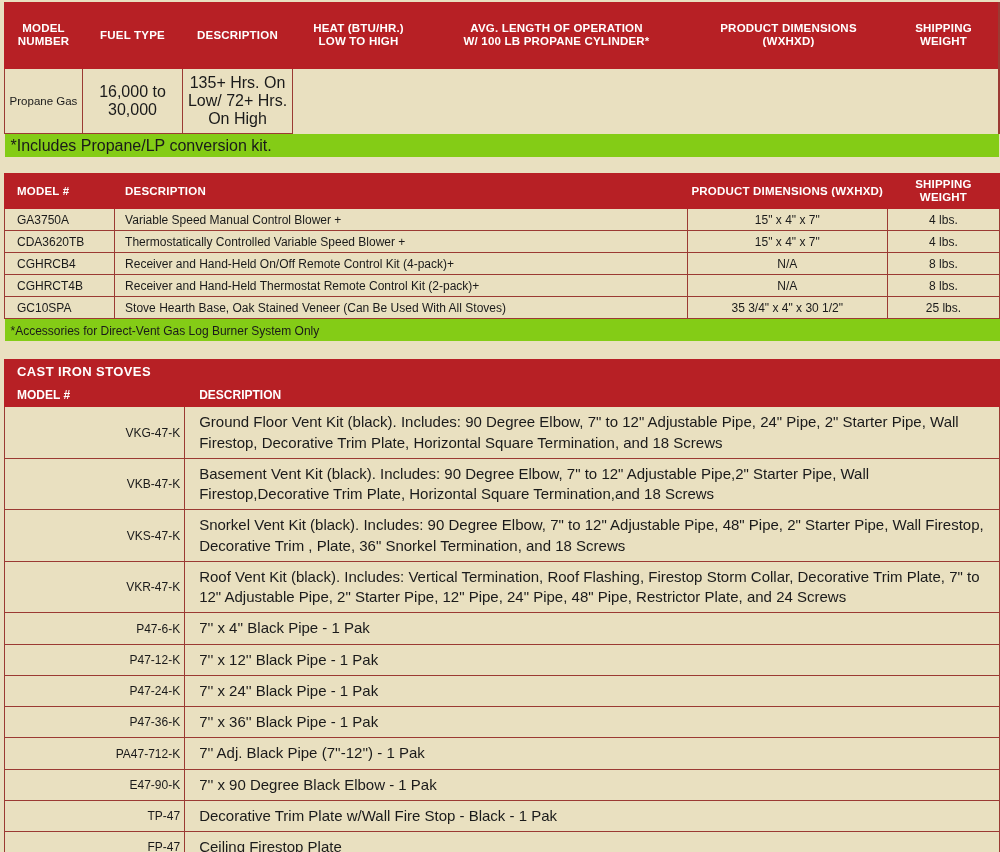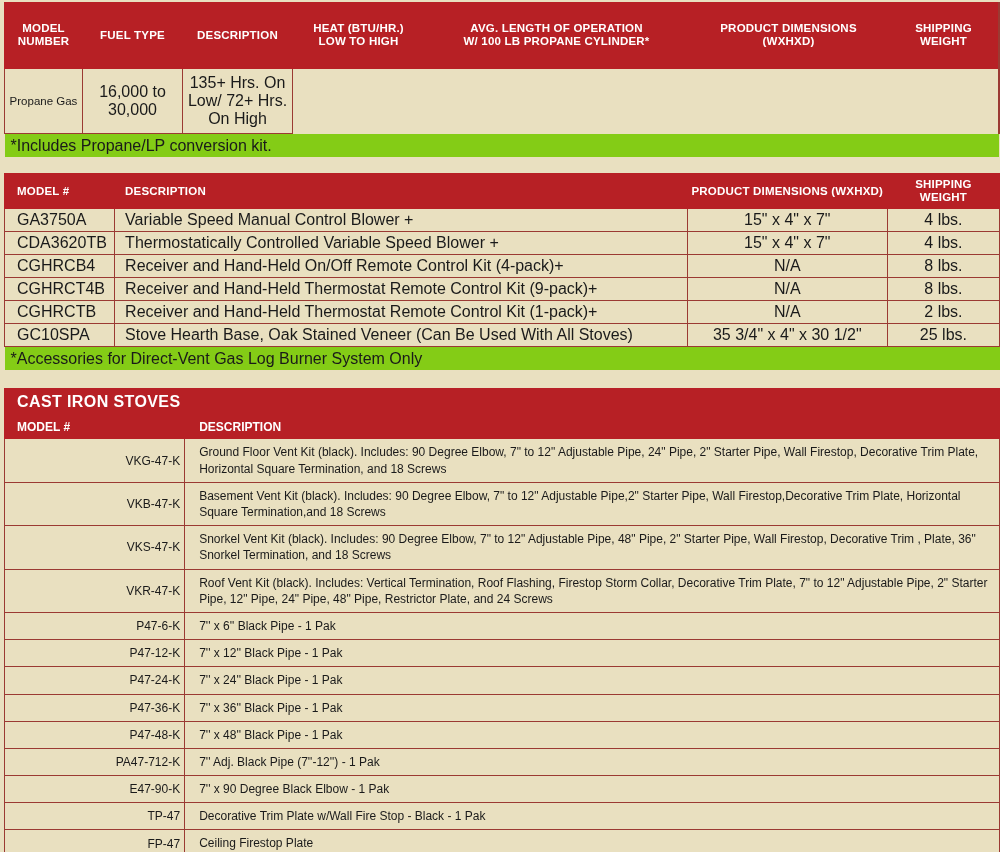--- a/index.html
+++ b/index.html
@@ -59,52 +59,52 @@
   .note {
     font-size: 11.5px;
     padding: 3px 2px 2px 6px;
     background: #e9e0c0;
     border: none;
   }
   .noterow td { border: none; background: #84cc16; }
 
   
   #t2 { margin-top: 16px; }
-  #t2 td { height: 17px; font-size: 16px; margin-top: 24px; }
+  #t2 td { height: 17px; font-size: 12px; margin-top: 24px; }
   #t2 .model { padding-left: 12px; }
   #t2 .desc { padding-left: 10px; }
 
   
   #t3 { margin-top: 18px; }
   .sectionbar td {
     background: #b72025;
     color: #fff;
     font-weight: bold;
-    font-size: 16px;
+    font-size: 13px;
     letter-spacing: .4px;
     padding: 4px 0 4px 12px;
     border: 1px solid #b72025;
     text-align: left;
   }
   #t3 .colhdr td {
     background: #b72025;
     color: #fff;
     font-weight: bold;
     font-size: 12px;
     border: 1px solid #b72025;
     padding: 4px 0 4px 12px;
   }
   #t3 td.m3 {
     text-align: right;
     font-size: 12px;
     padding: 4px 4px;
   }
   #t3 td.d3 {
     text-align: left;
-    font-size: 12px;
+    font-size: 15px;
     padding: 5px 8px 5px 14px;
     line-height: 1.35;
   }
 </style>
 </head>
 <body>
 
 <div class="page">
 
   <table id="t1">
@@ -194,29 +194,23 @@
       <td class="c">4 lbs.</td>
     </tr>
     <tr>
       <td class="model">CGHRCB4</td>
       <td class="desc">Receiver and Hand-Held On/Off Remote Control Kit (4-pack)+</td>
       <td class="c">N/A</td>
       <td class="c">8 lbs.</td>
     </tr>
     <tr>
       <td class="model">CGHRCT4B</td>
-      <td class="desc">Receiver and Hand-Held Thermostat Remote Control Kit (9-pack)+</td>
+      <td class="desc">Receiver and Hand-Held Thermostat Remote Control Kit (2-pack)+</td>
       <td class="c">N/A</td>
       <td class="c">8 lbs.</td>
-    </tr>
-    <tr>
-      <td class="model">CGHRCTB</td>
-      <td class="desc">Receiver and Hand-Held Thermostat Remote Control Kit (1-pack)+</td>
-      <td class="c">N/A</td>
-      <td class="c">2 lbs.</td>
     </tr>
     <tr>
       <td class="model">GC10SPA</td>
       <td class="desc">Stove Hearth Base, Oak Stained Veneer (Can Be Used With All Stoves)</td>
       <td class="c">35 3/4" x 4" x 30 1/2"</td>
       <td class="c">25 lbs.</td>
     </tr>
     <tr class="noterow">
       <td class="note" colspan="4">*Accessories for Direct-Vent Gas Log Burner System Only</td>
     </tr>
@@ -248,39 +242,35 @@
     <tr>
       <td class="m3">VKS-47-K</td>
       <td class="d3">Snorkel Vent Kit (black). Includes: 90 Degree Elbow, 7" to 12" Adjustable Pipe, 48" Pipe, 2" Starter Pipe, Wall Firestop, Decorative Trim , Plate, 36" Snorkel  Termination, and 18 Screws</td>
     </tr>
     <tr>
       <td class="m3">VKR-47-K</td>
       <td class="d3">Roof Vent Kit (black). Includes: Vertical Termination, Roof Flashing, Firestop Storm Collar, Decorative Trim Plate, 7" to 12" Adjustable Pipe, 2" Starter Pipe, 12" Pipe, 24" Pipe, 48" Pipe, Restrictor  Plate, and 24 Screws</td>
     </tr>
     <tr>
       <td class="m3">P47-6-K</td>
-      <td class="d3">7'' x 6'' Black Pipe - 1 Pak</td>
+      <td class="d3">7'' x 4'' Black Pipe - 1 Pak</td>
     </tr>
     <tr>
       <td class="m3">P47-12-K</td>
       <td class="d3">7'' x 12'' Black Pipe - 1 Pak</td>
     </tr>
     <tr>
       <td class="m3">P47-24-K</td>
       <td class="d3">7'' x 24'' Black Pipe - 1 Pak</td>
     </tr>
     <tr>
       <td class="m3">P47-36-K</td>
       <td class="d3">7'' x 36'' Black Pipe - 1 Pak</td>
     </tr>
     <tr>
-      <td class="m3">P47-48-K</td>
-      <td class="d3">7'' x 48'' Black Pipe - 1 Pak</td>
-    </tr>
-    <tr>
       <td class="m3">PA47-712-K</td>
       <td class="d3">7'' Adj. Black Pipe (7''-12'') - 1 Pak</td>
     </tr>
     <tr>
       <td class="m3">E47-90-K</td>
       <td class="d3">7'' x 90 Degree Black Elbow - 1 Pak</td>
     </tr>
     <tr>
       <td class="m3">TP-47</td>
       <td class="d3">Decorative Trim Plate w/Wall Fire Stop - Black - 1 Pak</td>

